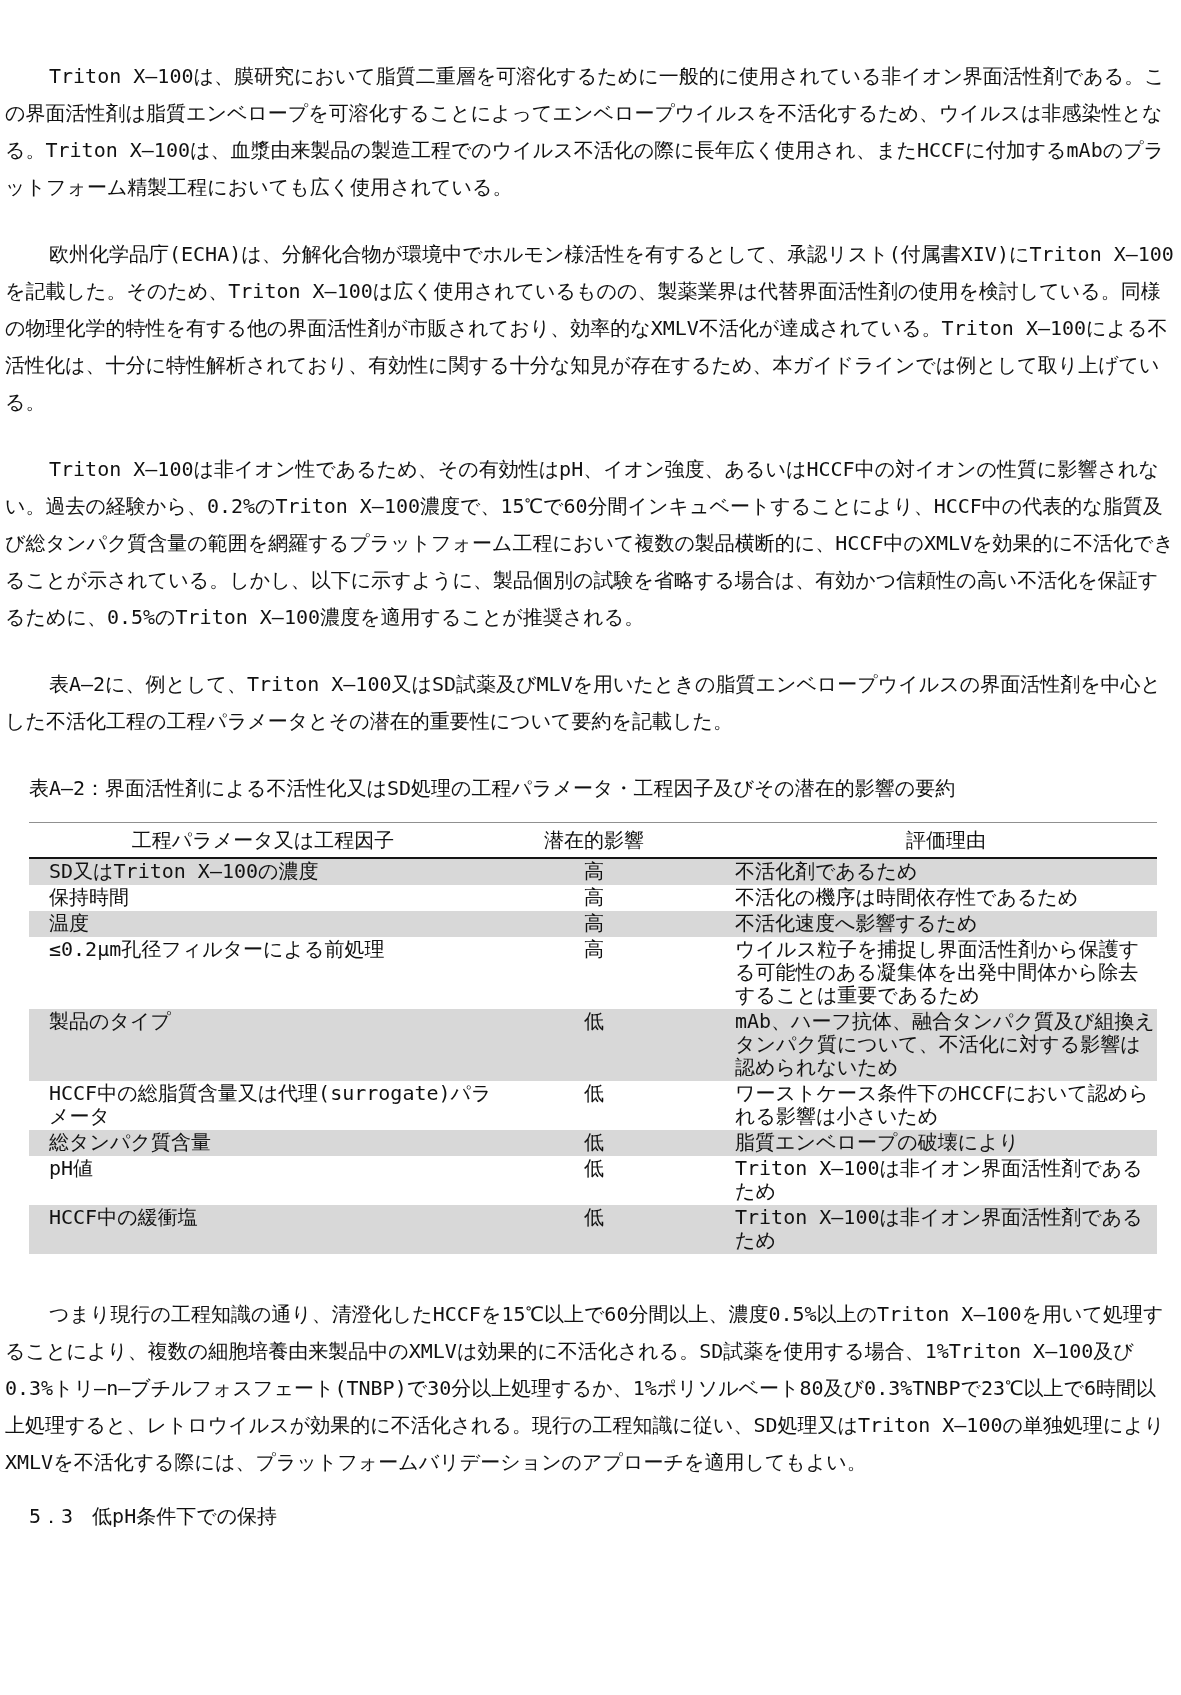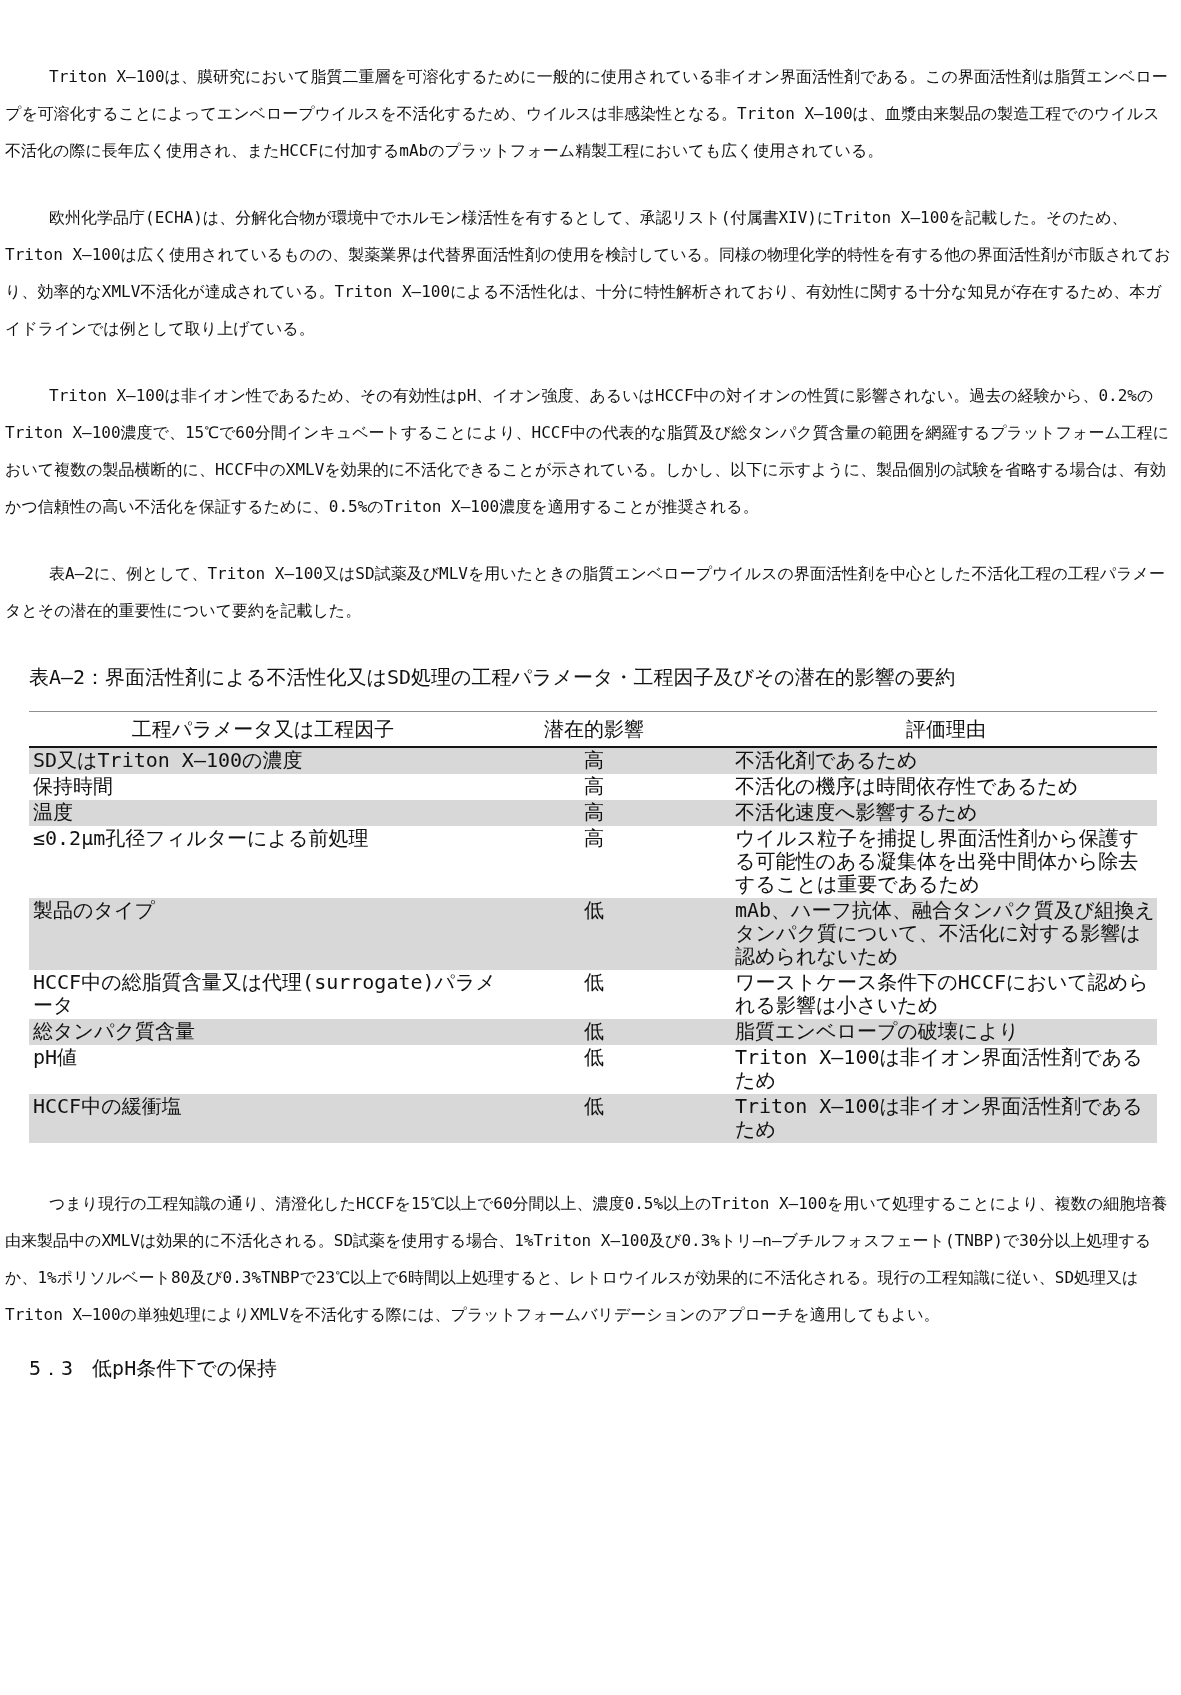--- a/index.html
+++ b/index.html
@@ -12,21 +12,21 @@
     height: 1695px;
     overflow: hidden;
     font-family: "DejaVu Sans Mono", monospace;
     color: #111111;
   }
   .page {
     padding: 58px 6px 0 5px;
     box-sizing: border-box;
   }
   p.body-text {
-    font-size: 16px;
+    font-size: 20px;
     line-height: 37px;
     margin: 0 0 30px 0;
     text-indent: 44px;
     letter-spacing: 0;
   }
   p.table-caption {
     font-size: 20px;
     line-height: 37px;
     margin: 0 0 15px 0;
     padding-left: 24px;
@@ -47,21 +47,21 @@
     font-weight: normal;
     text-align: center;
     padding: 6px 0 5px 0;
     border-bottom: 2px solid #151515;
   }
   table.param-table th.h3 { padding-left: 44px; text-align: center; }
   table.param-table td {
     vertical-align: top;
     padding: 1px 0 2px 0;
   }
-  table.param-table td.c1 { padding-left: 4px; }
+  table.param-table td.c1 { padding-left: 20px; }
   table.param-table td.c2 { text-align: center; }
   table.param-table td.c3 { padding-left: 44px; }
   table.param-table tbody tr:nth-child(odd) { background: var(--shade, #d8d8d8); }
   p.closing { margin-top: 42px; margin-bottom: 0; }
   .section-heading {
     font-size: 20px;
     line-height: 37px;
     margin: 17px 0 0 0;
     padding-left: 24px;
   }

